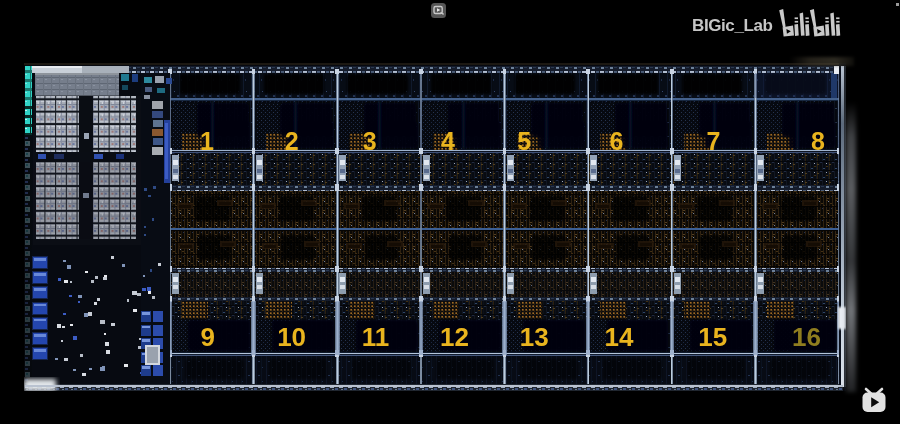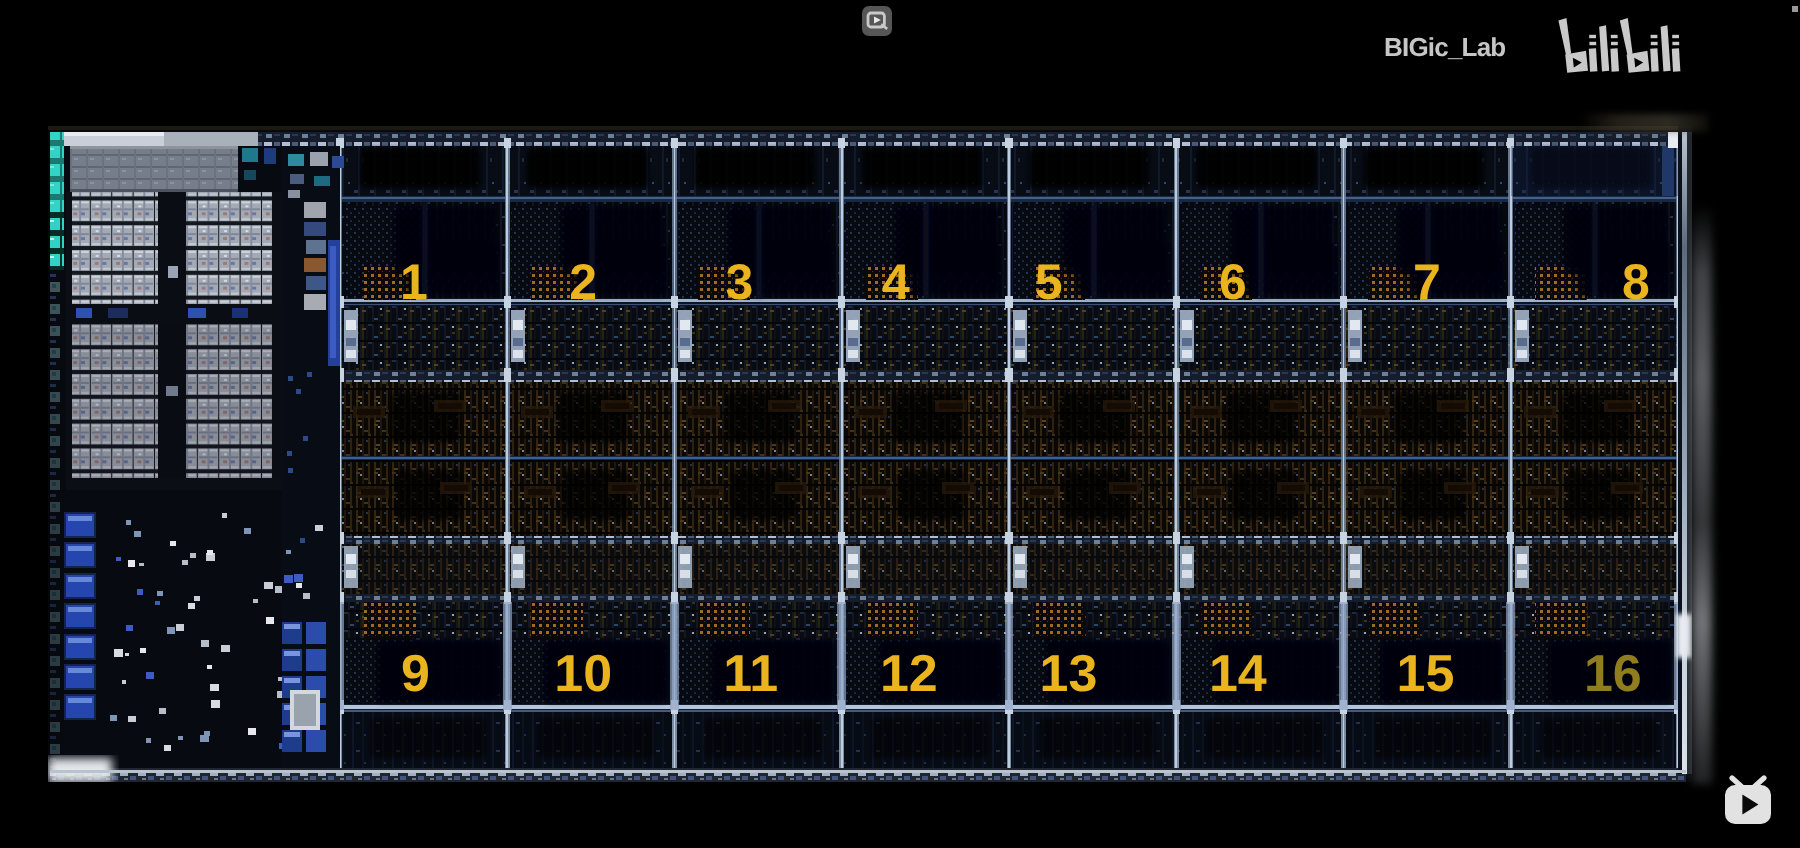--- a/index.html
+++ b/index.html
@@ -692,21 +692,21 @@
 <text x="267.6" y="282.5" font-family="Liberation Sans, sans-serif" font-size="26" font-weight="bold" fill="#e9b41e" text-anchor="middle">10</text>
 <text x="351.4" y="282.5" font-family="Liberation Sans, sans-serif" font-size="26" font-weight="bold" fill="#e9b41e" text-anchor="middle">11</text>
 <text x="430.4" y="282.5" font-family="Liberation Sans, sans-serif" font-size="26" font-weight="bold" fill="#e9b41e" text-anchor="middle">12</text>
 <text x="510.2" y="282.5" font-family="Liberation Sans, sans-serif" font-size="26" font-weight="bold" fill="#e9b41e" text-anchor="middle">13</text>
 <text x="594.9" y="282.5" font-family="Liberation Sans, sans-serif" font-size="26" font-weight="bold" fill="#e9b41e" text-anchor="middle">14</text>
 <text x="688.7" y="282.5" font-family="Liberation Sans, sans-serif" font-size="26" font-weight="bold" fill="#e9b41e" text-anchor="middle">15</text>
 <text x="782.4" y="282.5" font-family="Liberation Sans, sans-serif" font-size="26" font-weight="bold" fill="#8f7d1f" text-anchor="middle">16</text>
 </svg></div>
 <div class="abs" style="left:846px;top:102px;width:10px;height:290px;background:linear-gradient(180deg,rgba(110,114,120,0) 0%,rgba(125,129,135,.5) 12%,rgba(145,149,155,.62) 30%,rgba(115,119,125,.45) 55%,rgba(160,164,170,.7) 72%,rgba(100,104,110,.32) 100%);filter:blur(2px)"></div>
 <div class="abs" style="left:790px;top:57px;width:64px;height:9px;background:linear-gradient(90deg,rgba(58,53,42,0),rgba(70,64,50,.5) 30%,rgba(82,76,60,.55) 70%,rgba(58,53,42,.25));filter:blur(1.5px)"></div>
-<div class="abs" style="left:692px;top:16px;color:#c6c6c6;font-size:13px;font-weight:bold;letter-spacing:-0.4px">BIGic_Lab</div>
+<div class="abs" style="left:692px;top:16px;color:#c6c6c6;font-size:17px;font-weight:bold;letter-spacing:-0.4px">BIGic_Lab</div>
 <div class="abs" style="left:778px;top:8px"><svg width="64" height="29" viewBox="0 0 64 29" xmlns="http://www.w3.org/2000/svg">
       <path d="M1.2,2.2 L5.2,1 L7.6,18.8 L5,19.5 Z" fill="#c9c9c9"></path>
       <path d="M4.6,19.3 L15,17.4 L16,27.4 L5.6,28.4 Z M8.4,20.9 L12.9,23.2 L8.9,25.7 Z" fill="#c9c9c9" fill-rule="evenodd"></path>
       <rect x="16.6" y="9.4" width="3.4" height="1.7" fill="#c9c9c9"></rect>
       <rect x="16.7" y="12.9" width="3.4" height="1.7" fill="#c9c9c9"></rect>
       <path d="M16.4,16.4 L20,16.1 L20.7,27.6 L17,27.9 Z" fill="#c9c9c9"></path>
       <path d="M21.6,5.4 L25,4.6 L26.6,27.4 L23,27.8 Z" fill="#c9c9c9"></path>
       <rect x="27.4" y="9.4" width="3.4" height="1.7" fill="#c9c9c9"></rect>
       <rect x="27.5" y="12.9" width="3.4" height="1.7" fill="#c9c9c9"></rect>
       <path d="M27.2,16.4 L30.8,16.1 L31.5,27.6 L27.8,27.9 Z" fill="#c9c9c9"></path>

